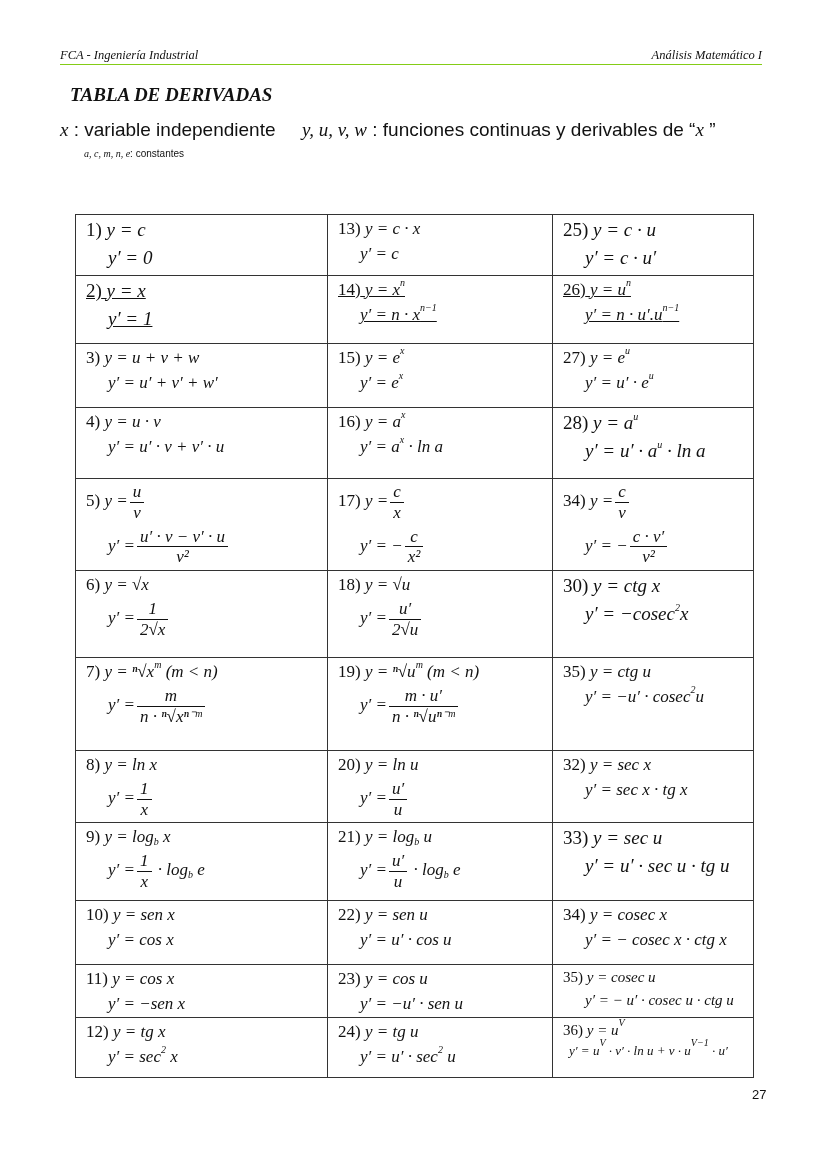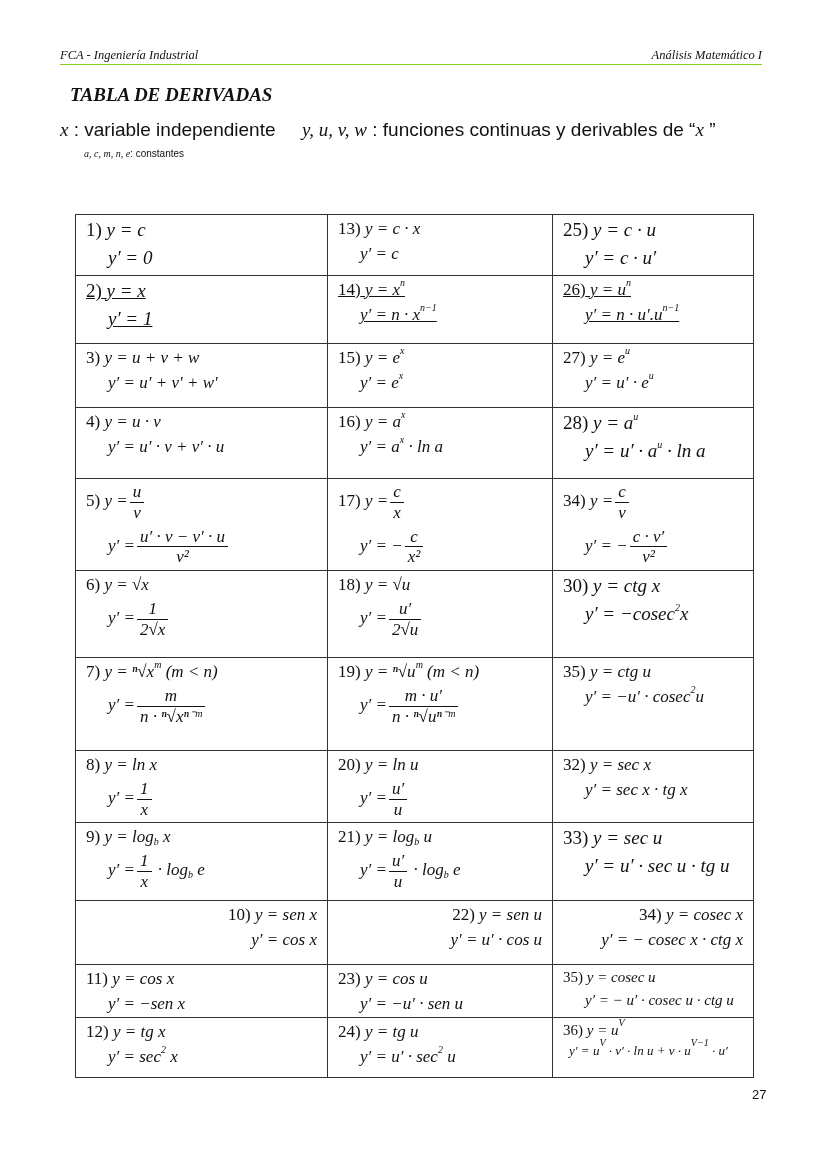--- a/index.html
+++ b/index.html
@@ -170,21 +170,21 @@
         </td>
         <td>
           <span class="f"><span class="num">21)</span> <span class="m">y = log</span><sub>b</sub><span class="m"> u</span></span>
           <span class="f f2"><span class="m">y′ =</span><span class="frac m"><span class="n">u′</span><span class="d">u</span></span><span class="m"> · log</span><sub>b</sub><span class="m"> e</span></span>
         </td>
         <td class="big">
           <span class="f"><span class="num">33)</span> <span class="m">y = sec u</span></span>
           <span class="f f2"><span class="m">y′ = u′ · sec u · tg u</span></span>
         </td>
       </tr>
-      <tr style="height: 64px; text-align: right;">
+      <tr style="height: 64px;">
         <td>
           <span class="f"><span class="num">10)</span> <span class="m">y = sen x</span></span>
           <span class="f f2"><span class="m">y′ = cos x</span></span>
         </td>
         <td>
           <span class="f"><span class="num">22)</span> <span class="m">y = sen u</span></span>
           <span class="f f2"><span class="m">y′ = u′ · cos u</span></span>
         </td>
         <td>
           <span class="f"><span class="num">34)</span> <span class="m">y = cosec x</span></span>

